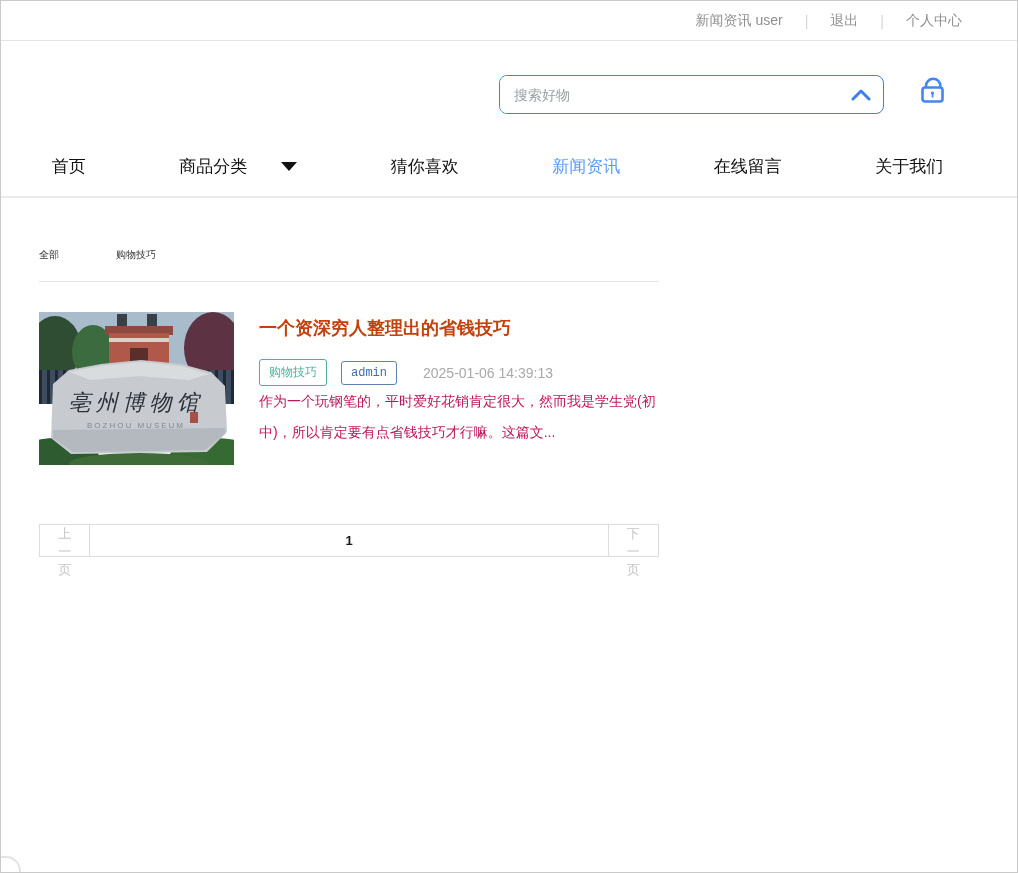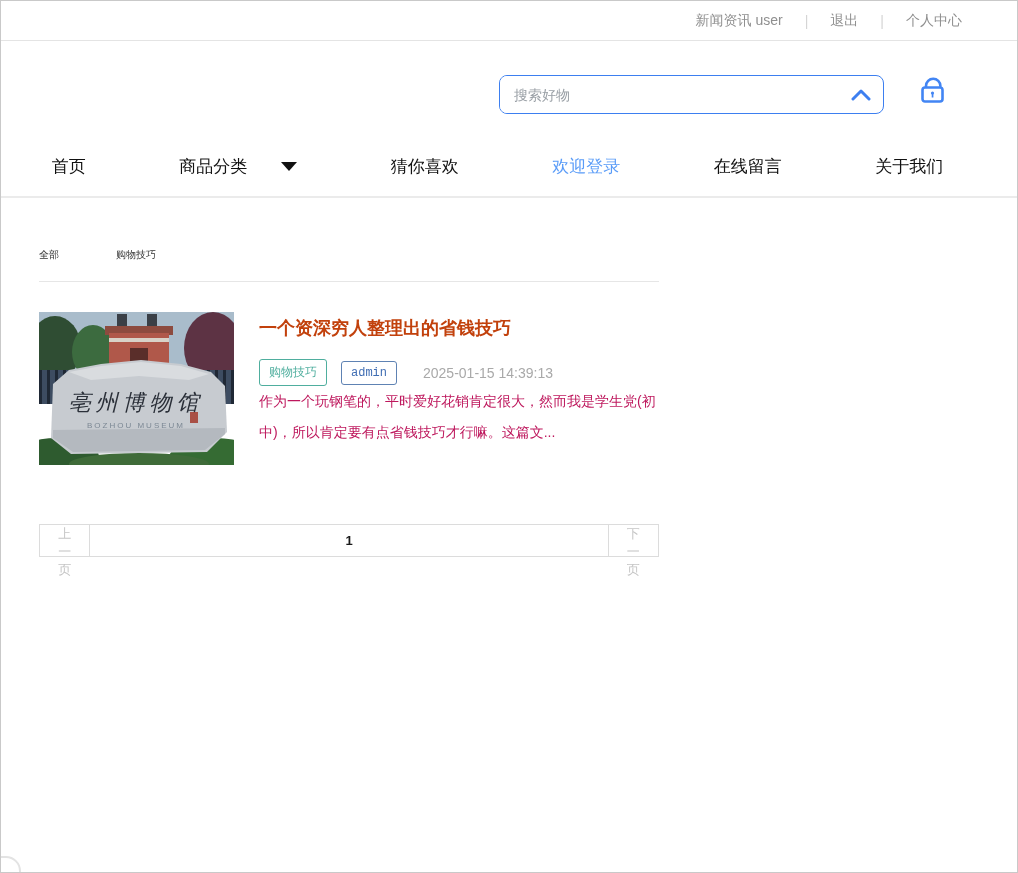--- a/index.html
+++ b/index.html
@@ -129,21 +129,21 @@
       <span>首页</span>
     </div>
     <div class="nav-item">
       <span>商品分类</span>
       <span class="caret-down"></span>
     </div>
     <div class="nav-item">
       <span>猜你喜欢</span>
     </div>
     <div class="nav-item active">
-      <span>欢迎登录</span>
+      <span>新闻资讯</span>
     </div>
     <div class="nav-item">
       <span>在线留言</span>
     </div>
     <div class="nav-item">
       <span>关于我们</span>
     </div>
   </div>
 
   <div class="content">
@@ -192,21 +192,21 @@
           <text x="97" y="116" text-anchor="middle" font-size="8" fill="#7c8894" letter-spacing="2" font-family="Liberation Sans, sans-serif">BOZHOU MUSEUM</text>
           <rect x="151" y="100" width="8" height="11" fill="#a33b2e" opacity="0.85"></rect>
         </svg>
       </div>
 
       <div class="news-info">
         <div class="news-title">一个资深穷人整理出的省钱技巧</div>
         <div class="meta-row">
           <span class="tag teal">购物技巧</span>
           <span class="tag blue">admin</span>
-          <span class="news-date">2025-01-15 14:39:13</span>
+          <span class="news-date">2025-01-06 14:39:13</span>
         </div>
         <div class="news-excerpt">作为一个玩钢笔的，平时爱好花销肯定很大，然而我是学生党(初中)，所以肯定要有点省钱技巧才行嘛。这篇文...</div>
       </div>
     </div>
 
     <div class="pagination">
       <button class="pg-btn">上一页</button>
       <button class="pg-btn page">1</button>
       <button class="pg-btn">下一页</button>
     </div>

